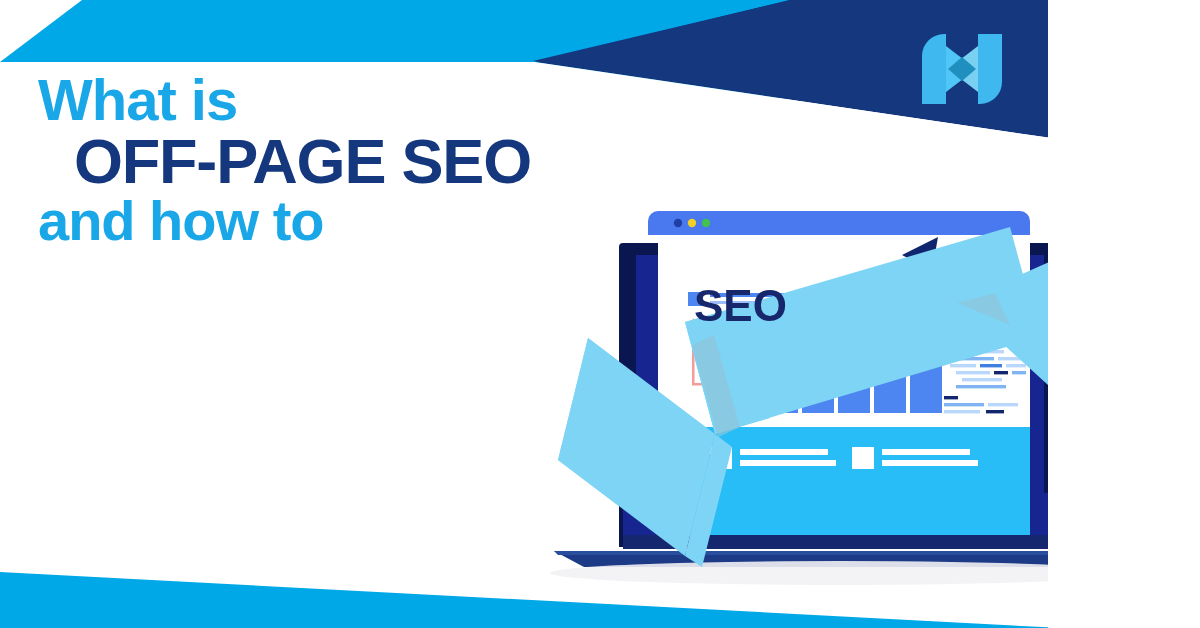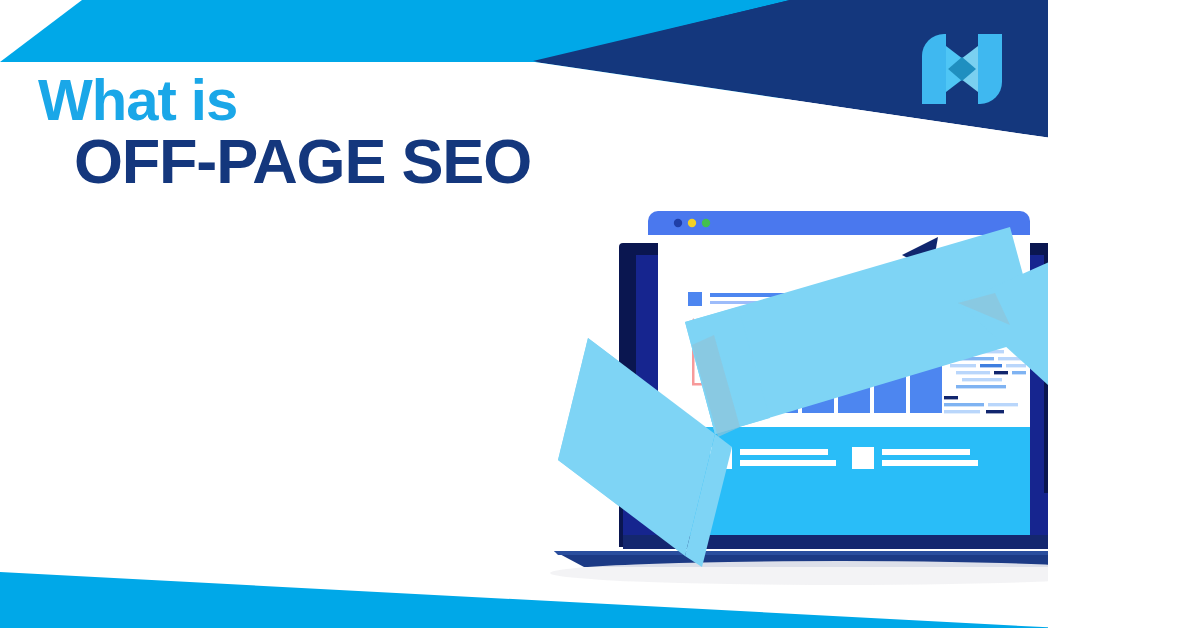--- a/index.html
+++ b/index.html
@@ -116,20 +116,21 @@
 
     <polygon points="790,0 1200,0 1200,158 533,61" fill="#14377d"></polygon>
 
     <polygon points="0,573 0,628 1200,628 1200,628 0,628" fill="#ffffff"></polygon>
     <polygon points="0,572 1060,628 0,628" fill="#00a8e8"></polygon>
   </svg>
 
   <div class="headline">
     <span class="hl-line hl-1">What is</span>
     <span class="hl-line hl-2">OFF-PAGE SEO</span>
+    <span class="hl-line hl-3">and how to</span>
   </div>
 
   <svg class="logo" viewBox="0 0 96 86">
 
     <path d="M8 30 a22 22 0 0 1 22 -22 h2 v70 h-24 z" fill="#3fb8f0"></path>
 
     <path d="M88 56 a22 22 0 0 1 -22 22 h-2 v-70 h24 z" fill="#3fb8f0"></path>
 
     <polygon points="32,20 32,66 62,43" fill="#4fc6f5"></polygon>
 
@@ -246,14 +247,15 @@
       <polygon points="418,128 455,118 470,150" fill="#8fc4da" opacity="0.7"></polygon>
     </g>
   </svg>
 
   <svg class="illustration" viewBox="0 0 660 430" style="z-index:6; pointer-events:none;">
     <polygon points="18,285 48,163 175,259 145,381" fill="#7ed4f5"></polygon>
     <polygon points="145,147 175,259 230,243 198,132" fill="#7ed4f5"></polygon>
     <polygon points="152,170 178,262 200,252 174,160" fill="#8fc4da" opacity="0.7"></polygon>
   </svg>
 
+  <div class="seo-word">SEO</div>
 
 </div>
 
 </body></html>

